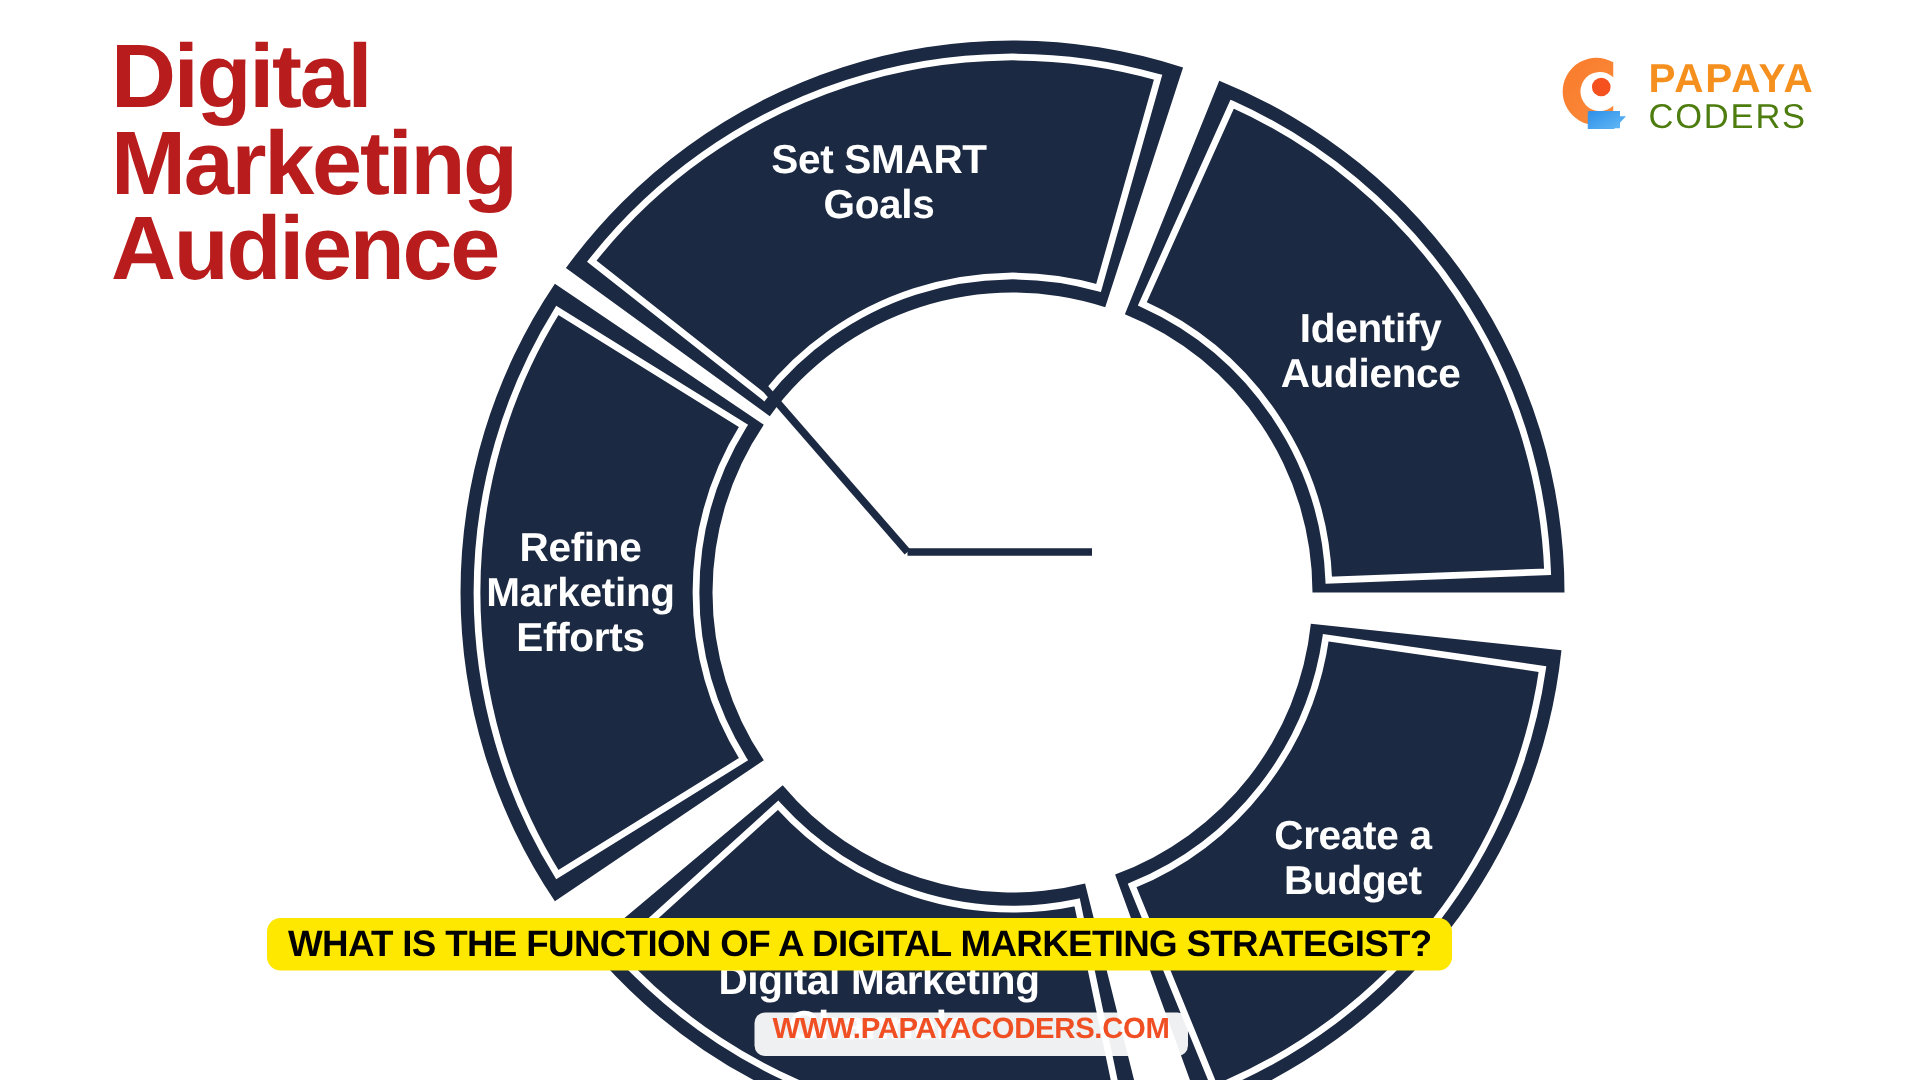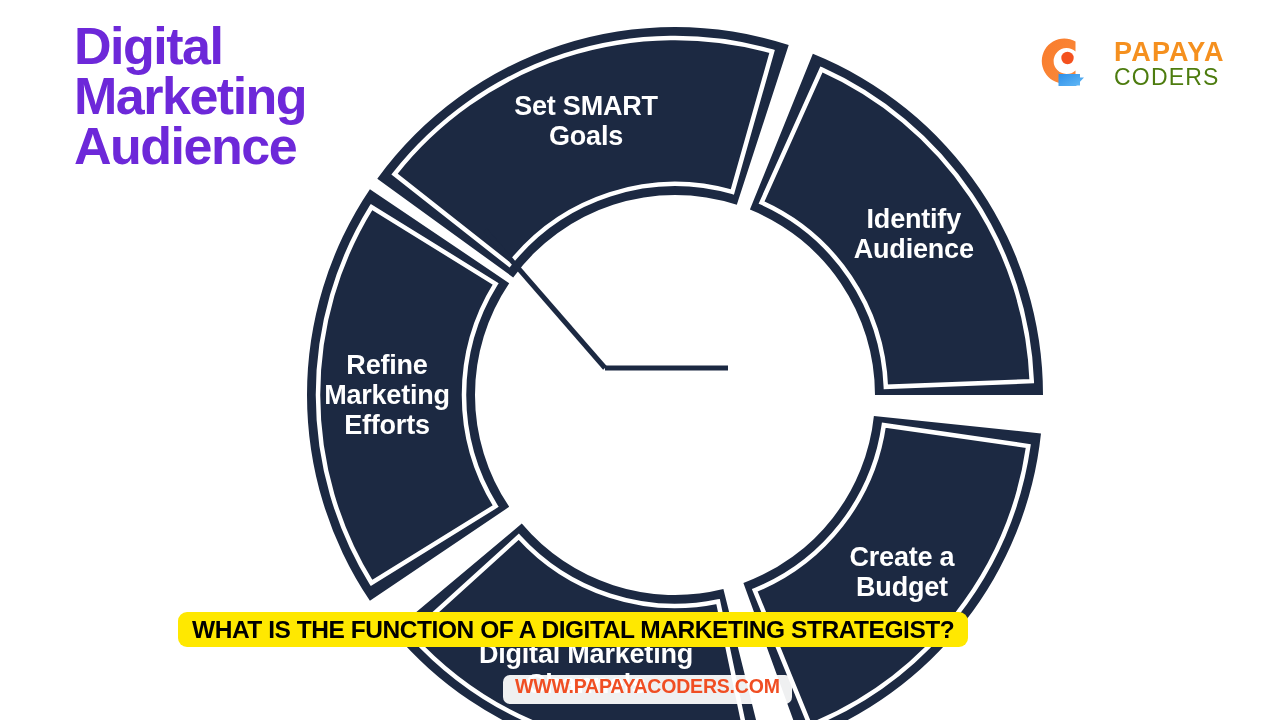--- a/index.html
+++ b/index.html
@@ -13,35 +13,35 @@
     position:relative;
     width:1280px; height:720px;
     background:#ffffff;
   }
 
   
   #title {
     position:absolute;
     left:74px; top:22px;
     width:470px;
-    color:#6d28d9;
-    font-size:52px;
+    color:#b91c1c;
+    font-size:60px;
     line-height:0.96;
     font-weight:800;
     letter-spacing:-1.5px;
   }
   #title .tline { display:block; white-space:nowrap; }
 
   
   #logo {
     position:absolute;
     left:1034px; top:33px;
     display:flex;
     align-items:center;
-    gap:24px;
+    gap:9px;
   }
   #logo-mark { width:56px; height:62px; flex:0 0 auto; }
   #logo-text { display:flex; flex-direction:column; line-height:1.0; }
   #logo-text .lt1 {
     font-size:27px; font-weight:800; letter-spacing:1.2px;
     color:#F5901F;
   }
   #logo-text .lt2 {
     font-size:23px; font-weight:400; letter-spacing:1.2px;
     color:#4d7c0f;

